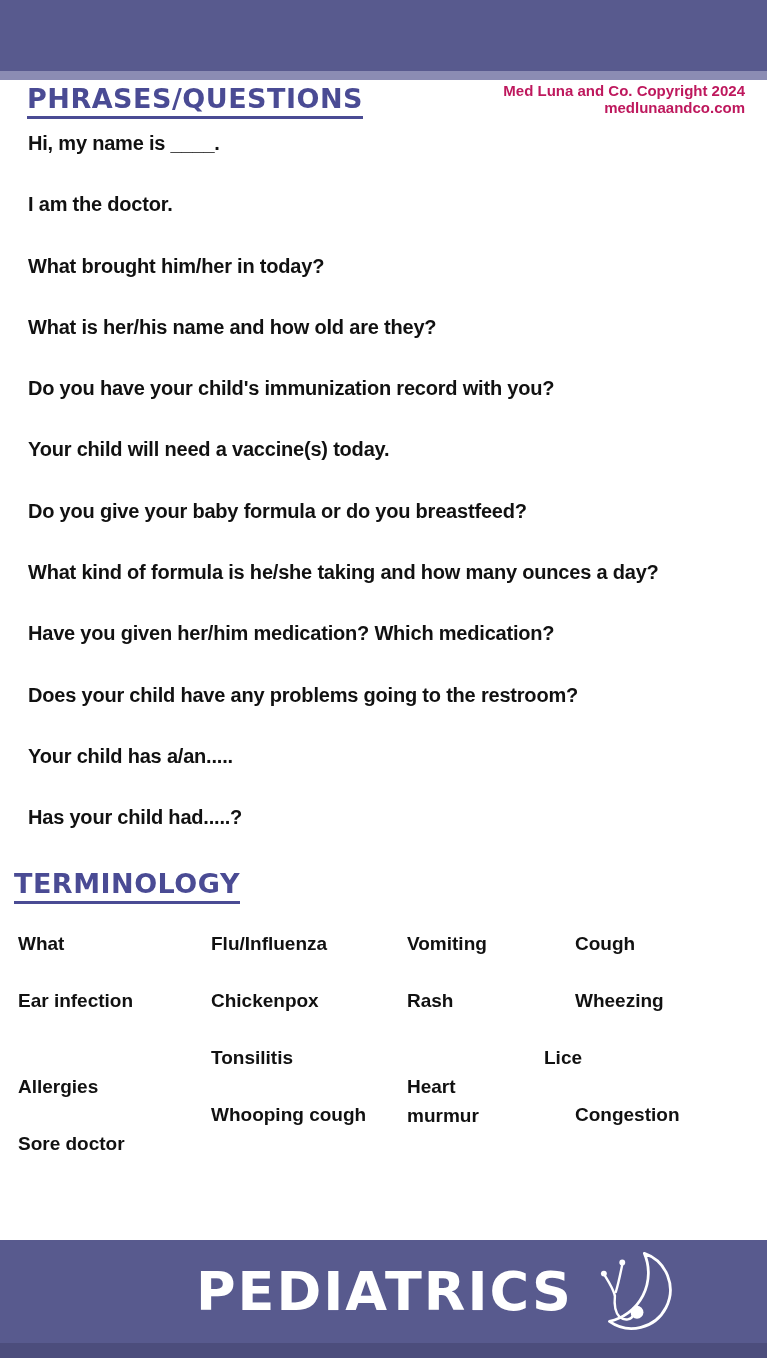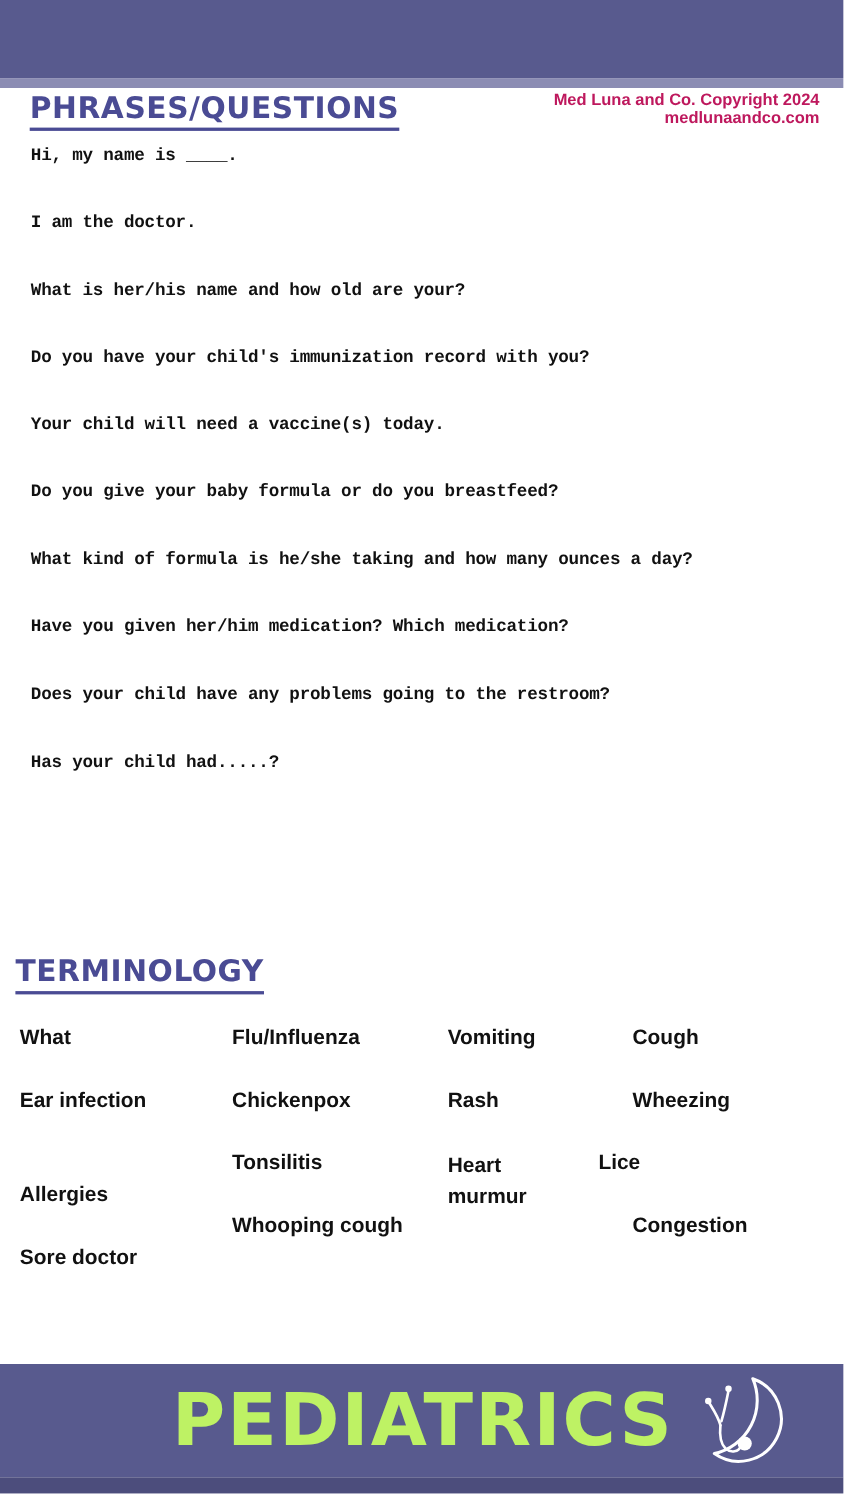--- a/index.html
+++ b/index.html
@@ -47,59 +47,58 @@
     font-size:15px;
     line-height:16.5px;
     color:#be185d;
     white-space:nowrap;
   }
 
   
   .phrases{position:absolute;left:28px;top:132px;width:730px;}
   .phrase{
     height:61.3px;
-    font-size:16px;
+    font-size:20px;
     font-weight:bold;
     letter-spacing:-0.2px;
     white-space:nowrap;
-    font-family:Liberation Mono, monospace;
   }
 
   
   .term{
     position:absolute;
     font-size:19px;
     font-weight:bold;
     line-height:28.5px;
     white-space:nowrap;
   }
   .t0{left:18px;top:930px;}   .t1{left:18px;top:987px;}
   .t2{left:18px;top:1073px;}  .t3{left:18px;top:1130px;}
   .t4{left:211px;top:930px;}  .t5{left:211px;top:987px;}
   .t6{left:211px;top:1044px;} .t7{left:211px;top:1101px;}
   .t8{left:407px;top:930px;}  .t9{left:407px;top:987px;text-align:center;}
-  .t10{left:407px;top:1046px;width:95px;white-space:normal;}
+  .t10{left:407px;top:1073px;width:95px;white-space:normal;}
   .t11{left:575px;top:930px;} .t12{left:575px;top:987px;}
   .t13{left:544px;top:1044px;}.t14{left:575px;top:1101px;}
 
   
   .footer{position:absolute;left:0;bottom:15px;width:767px;height:103px;background:var(--bar);}
   .footer-dark{position:absolute;left:0;bottom:0;width:767px;height:15px;background:var(--bar-dark);}
   .footer-content{
     position:absolute;left:0;top:0;width:767px;height:103px;
     display:flex;align-items:center;justify-content:center;
     transform:translateX(56px);
     gap:18px;
   }
   .footer-title{
     font-family:"DejaVu Sans", sans-serif;
     font-weight:bold;
-    font-size:66px;
+    font-size:54px;
     letter-spacing:2px;
-    color:#bef264;
+    color:#ffffff;
     white-space:nowrap;
   }
   .footer-logo{width:92px;height:92px;flex:0 0 auto;}
 </style>
 </head>
 <body>
 
 <div class="page">
 
   <div class="top-bar"></div>
@@ -108,27 +107,29 @@
   <h1 class="section-heading heading-phrases">PHRASES/QUESTIONS</h1>
 
   <div class="copyright">
     <div>Med Luna and Co. Copyright 2024</div>
     <div>medlunaandco.com</div>
   </div>
 
   <div class="phrases">
     <div class="phrase">Hi, my name is ____.</div>
     <div class="phrase">I am the doctor.</div>
-    <div class="phrase">What is her/his name and how old are your?</div>
+    <div class="phrase">What brought him/her in today?</div>
+    <div class="phrase">What is her/his name and how old are they?</div>
     <div class="phrase">Do you have your child's immunization record with you?</div>
     <div class="phrase">Your child will need a vaccine(s) today.</div>
     <div class="phrase">Do you give your baby formula or do you breastfeed?</div>
     <div class="phrase">What kind of formula is he/she taking and how many ounces a day?</div>
     <div class="phrase">Have you given her/him medication? Which medication?</div>
     <div class="phrase">Does your child have any problems going to the restroom?</div>
+    <div class="phrase">Your child has a/an.....</div>
     <div class="phrase">Has your child had.....?</div>
   </div>
 
   <h1 class="section-heading heading-terminology">TERMINOLOGY</h1>
 
   <div>
     <div class="term t0">What</div>
     <div class="term t1">Ear infection</div>
     <div class="term t2">Allergies</div>
     <div class="term t3">Sore doctor</div>

